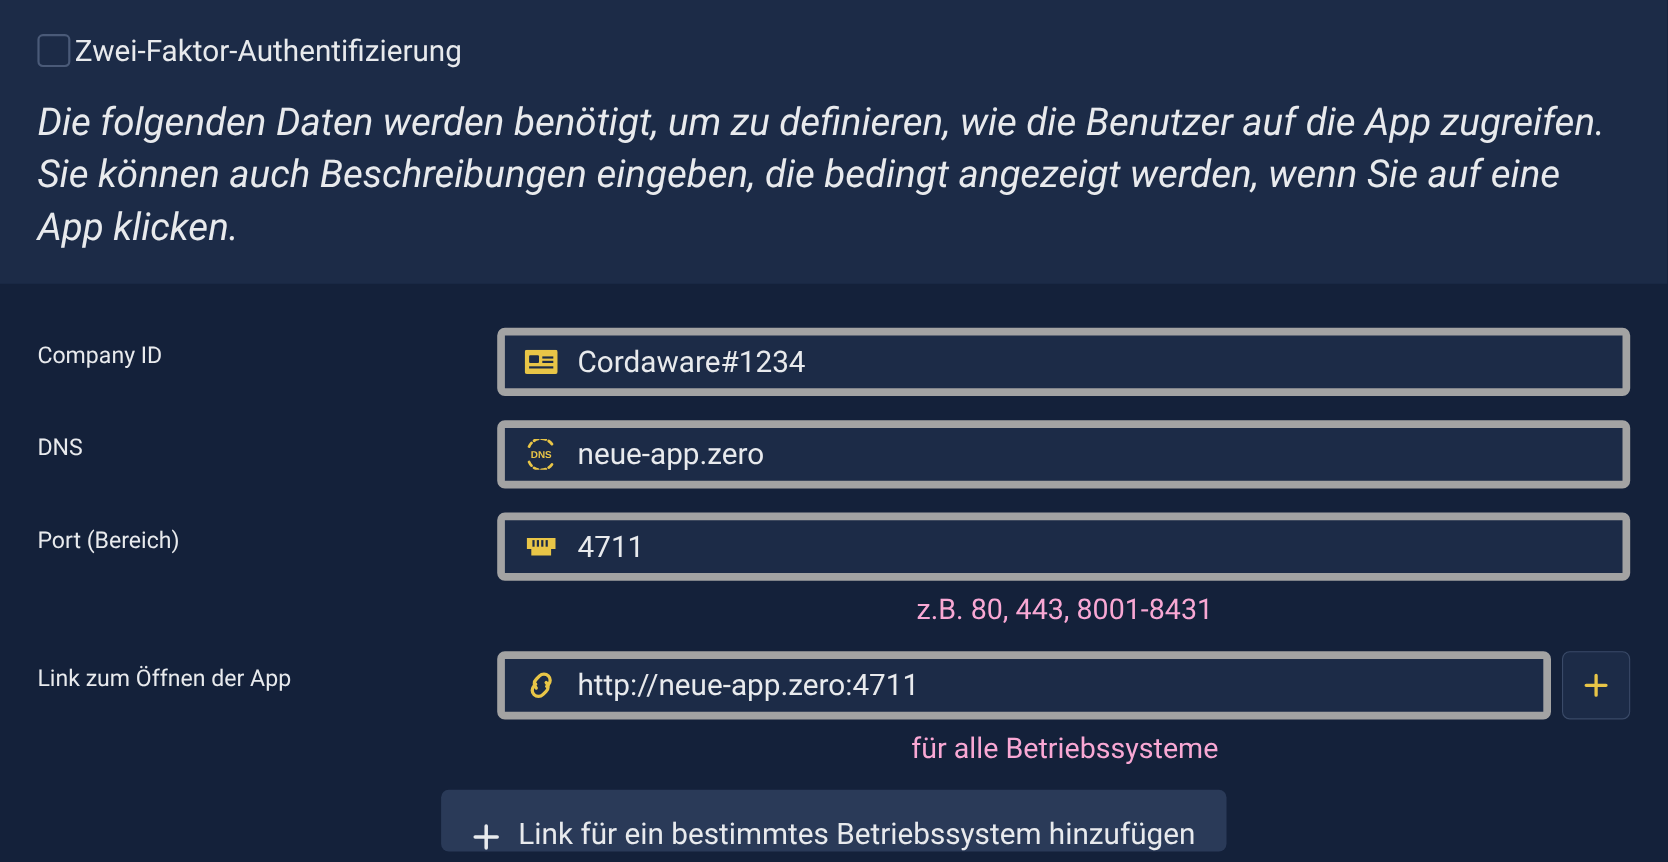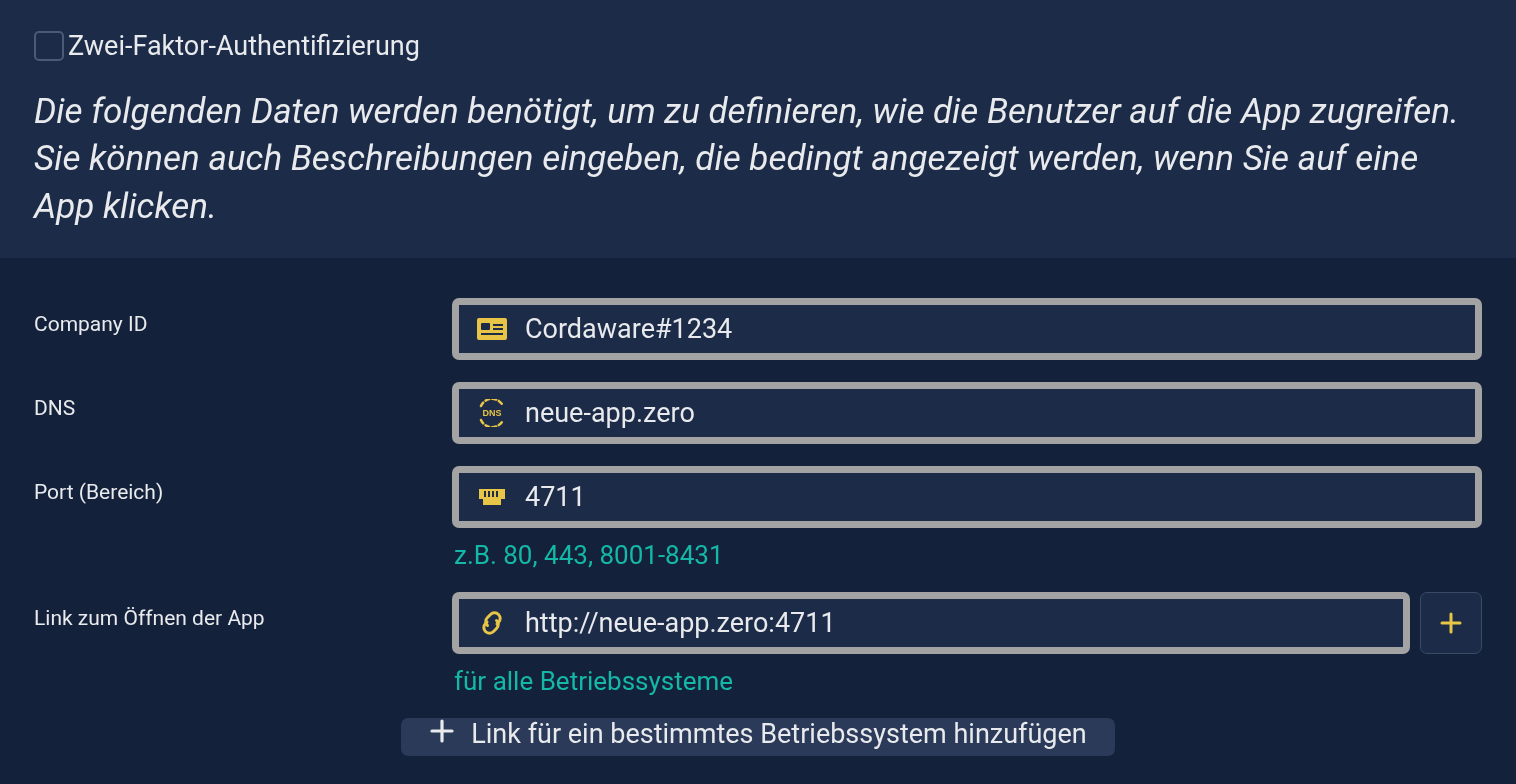--- a/index.html
+++ b/index.html
@@ -94,48 +94,49 @@
     width: 30px;
     height: 28px;
     flex-shrink: 0;
     display: flex;
     align-items: center;
     justify-content: center;
   }
   .icon svg { display: block; }
   .helper-text {
     font-size: 26px;
-    color: #14b8a6;
+    color: #f9a8d4;
     margin-top: 12px;
     margin-left: 2px;
+    text-align: center;
   }
   .link-row {
     display: flex;
     gap: 10px;
   }
   .plus-btn {
     width: 62px;
     height: 62px;
     background: #1c2b47;
     border: 1px solid #3a4a68;
     border-radius: 7px;
     display: flex;
     align-items: center;
     justify-content: center;
     cursor: pointer;
   }
   .plus-btn svg { display:block; }
   .add-os-btn {
     display: flex;
-    align-items: flex-start;
+    align-items: flex-end;
     justify-content: center;
     gap: 16px;
     background: #2a3a58;
     border-radius: 7px;
-    height: 38px;
+    height: 56px;
     padding: 0 28px;
     margin: 14px auto 0 auto;
     width: fit-content;
     cursor: pointer;
     font-size: 27px;
     color: #e8eaed;
   }
 </style>
 </head>
 <body>

